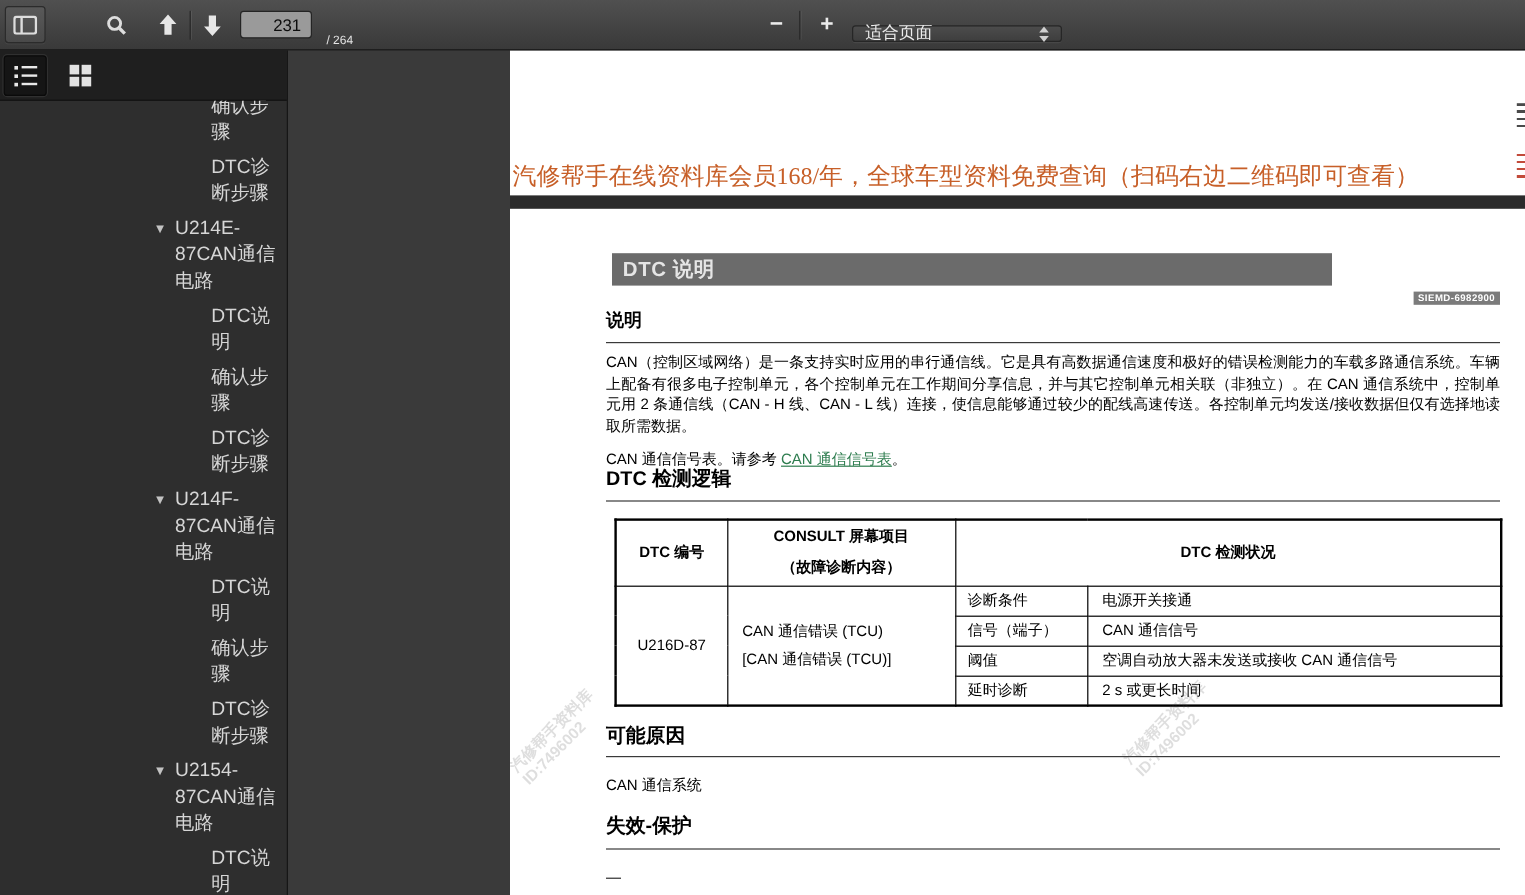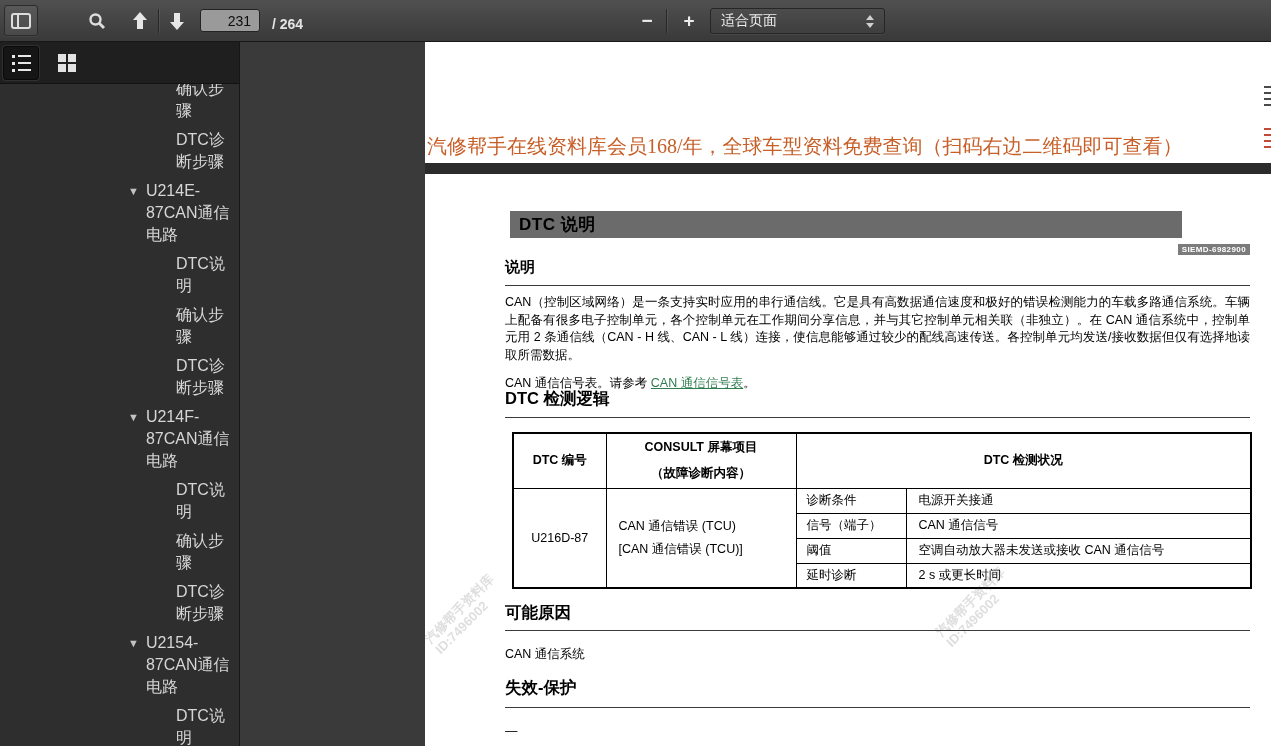--- a/index.html
+++ b/index.html
@@ -18,24 +18,24 @@
   .btn-search{left:80px;width:34px;}
   .btn-prev{left:124px;width:32px;}
   .btn-next{left:161px;width:32px;}
   .vsep{position:absolute;top:9px;width:1px;height:24px;background:#272727;
         box-shadow:1px 0 0 rgba(255,255,255,.08);}
   .sep1{left:158px;} .sep2{left:666px;}
   .page-input{position:absolute;left:200px;top:9px;width:60px;height:23px;
               background:#9a9a9a;border:1px solid #242424;border-radius:3px;
               text-align:right;padding-right:8px;font-size:14px;color:#0d0d0d;
               font-family:"Liberation Sans",sans-serif;}
-  .page-count{position:absolute;left:272px;top:16px;font-size:14px;color:#e4e4e4;font-weight:bold;}
+  .page-count{position:absolute;left:272px;top:29px;font-size:10px;color:#e4e4e4;}
   .btn-zoomout{left:632px;width:30px;} .btn-zoomin{left:674px;width:30px;}
   .zoomglyph{color:#ececec;font-size:19px;font-weight:bold;line-height:1;}
-  .zoom-select{position:absolute;left:710px;top:8px;width:175px;height:26px;
+  .zoom-select{position:absolute;left:710px;top:21px;width:175px;height:14px;
                background:linear-gradient(#4c4c4c,#3e3e3e);border:1px solid #262626;
                border-radius:3px;box-shadow:0 1px 0 rgba(255,255,255,.06);
                cursor:pointer;display:flex;align-items:center;}
   .zoom-select .zlabel{flex:1;padding-left:10px;font-size:14px;color:#ededed;}
   .chev{display:flex;flex-direction:column;gap:3px;margin-right:10px;}
   .chev i{display:block;width:0;height:0;border-left:4px solid transparent;
           border-right:4px solid transparent;}
   .chev .up{border-bottom:5px solid #cfcfcf;}
   .chev .dn{border-top:5px solid #cfcfcf;}
 
@@ -72,22 +72,22 @@
   .banner{position:absolute;left:2px;bottom:3px;white-space:nowrap;
           font-family:"Liberation Serif","DejaVu Serif",serif;
           font-size:20px;color:var(--banner,#c75f28);}
   .artifact{position:absolute;right:0;width:7px;}
   .a1{top:44px;height:20px;background:repeating-linear-gradient(#4a4a4a 0 2px,transparent 2px 6px);}
   .a2{top:86px;height:22px;background:repeating-linear-gradient(#c24a3a 0 2px,transparent 2px 6px);}
   .page-gap{position:absolute;left:185px;top:121px;right:0;height:11px;background:#2b2b2b;}
   .page-main{position:absolute;left:185px;top:132px;right:0;bottom:0;background:#fff;
              color:#000;overflow:hidden;}
 
-  .hdrbar{position:absolute;left:85px;top:37px;width:672px;height:27px;
-          background:var(--hdrgray,#6b6b6b);color:#000000;font-weight:bold;
+  .hdrbar{position:absolute;left:85px;top:37px;width:600px;height:27px;
+          background:var(--hdrgray,#6b6b6b);color:#e5e5e5;font-weight:bold;
           font-size:17px;line-height:27px;padding-left:9px;letter-spacing:.5px;}
   .docid-row{position:absolute;left:85px;top:64px;width:740px;text-align:right;}
   .docid{display:inline-block;background:#7b7b7b;color:#fff;font-size:8px;
          font-weight:bold;letter-spacing:.4px;padding:1px 4px;}
   .h2{position:absolute;left:80px;font-weight:bold;color:#000;}
   .h-shuoming{top:84px;font-size:15px;}
   .h-logic{top:214px;font-size:16.5px;}
   .h-cause{top:428px;font-size:16.5px;}
   .h-fail{top:503px;font-size:16.5px;}
   .rule{position:absolute;left:80px;width:745px;border-top:1px solid #3a3a3a;}

